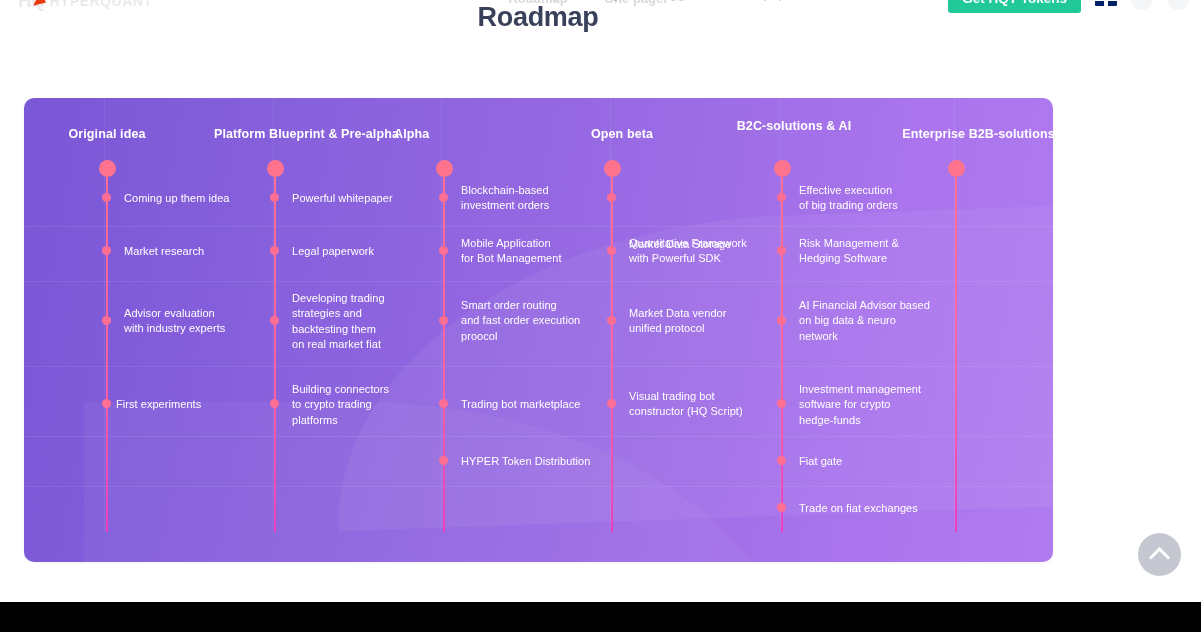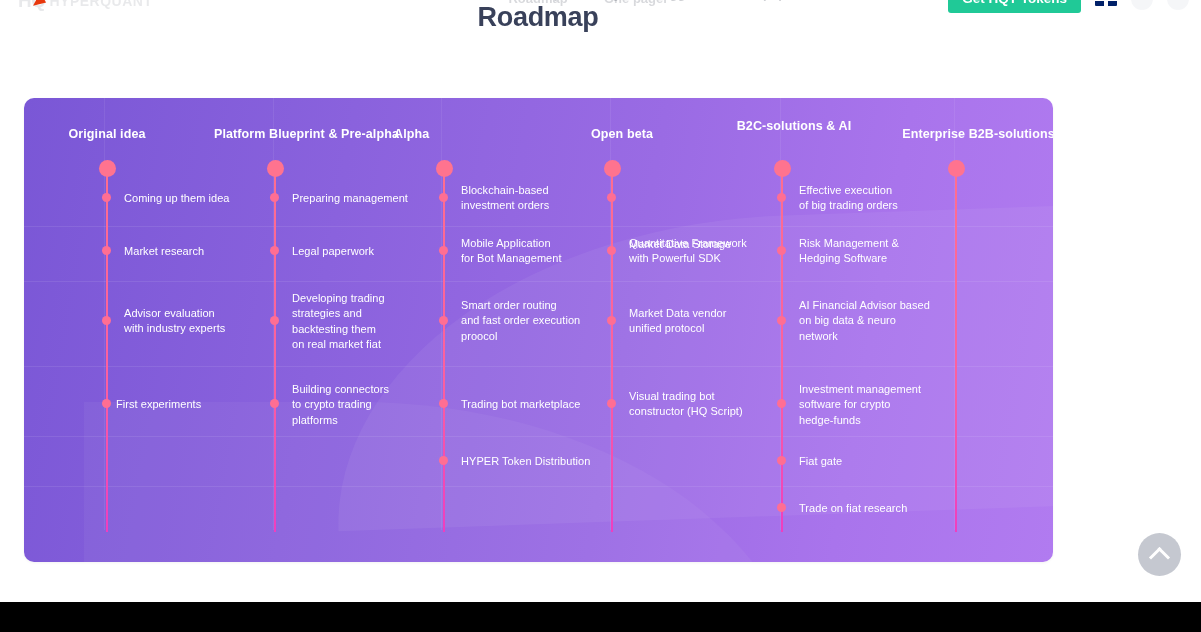--- a/index.html
+++ b/index.html
@@ -242,21 +242,21 @@
       <div class="node-label" style="left:92px; top:299px; width:150px;">First experiments</div>
     </div>
 
     <div class="col">
       <div class="col-title" style="left:190px; top:30px; width:170px;">Platform Blueprint
 &amp; Pre-alpha</div>
       <div class="axis" style="left:250px; top:66px; height:368px;"></div>
       <div class="dot-head" style="left:243px; top:62px;"></div>
 
       <div class="node" style="left:246px; top:95px;"></div>
-      <div class="node-label" style="left:268px; top:93px; width:165px;">Preparing management</div>
+      <div class="node-label" style="left:268px; top:93px; width:165px;">Powerful whitepaper</div>
 
       <div class="node" style="left:246px; top:148px;"></div>
       <div class="node-label" style="left:268px; top:146px; width:165px;">Legal paperwork</div>
 
       <div class="node" style="left:246px; top:218px;"></div>
       <div class="node-label" style="left:268px; top:193px; width:165px;">Developing trading
 strategies and
 backtesting them
 on real market fiat</div>
 
@@ -332,21 +332,21 @@
 
       <div class="node" style="left:753px; top:301px;"></div>
       <div class="node-label" style="left:775px; top:284px; width:185px;">Investment management
 software for crypto
 hedge-funds</div>
 
       <div class="node" style="left:753px; top:358px;"></div>
       <div class="node-label" style="left:775px; top:356px; width:180px;">Fiat gate</div>
 
       <div class="node" style="left:753px; top:405px;"></div>
-      <div class="node-label" style="left:775px; top:403px; width:180px;">Trade on fiat research</div>
+      <div class="node-label" style="left:775px; top:403px; width:180px;">Trade on fiat exchanges</div>
     </div>
 
     <div class="col">
       <div class="col-title" style="left:872px; top:30px; width:165px;">Enterprise
 B2B-solutions</div>
       <div class="axis" style="left:931px; top:66px; height:368px;"></div>
       <div class="dot-head" style="left:924px; top:62px;"></div>
     </div>
 
   </div>

